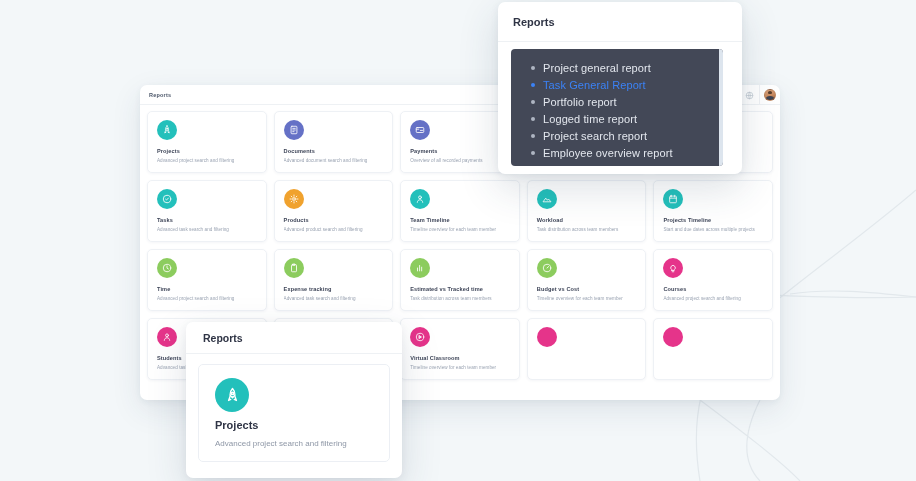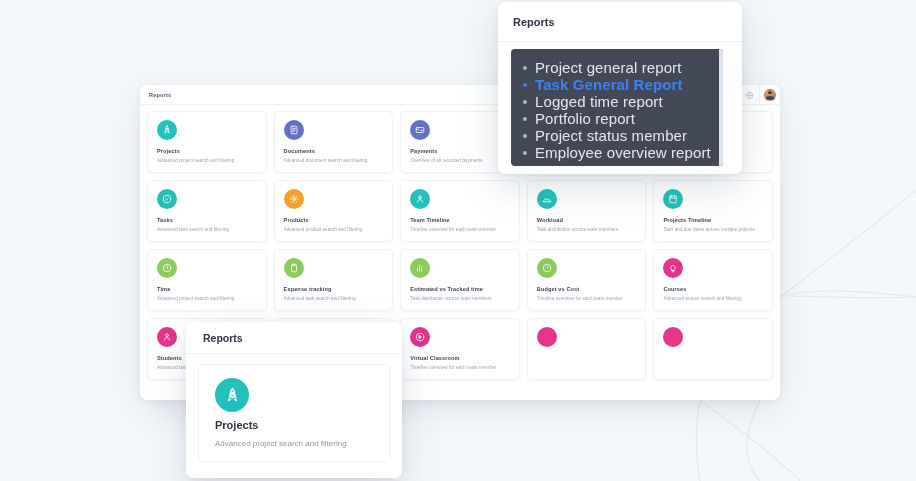--- a/index.html
+++ b/index.html
@@ -120,31 +120,31 @@
     padding: 10px 0 0 0;
     overflow: hidden;
   }
   .dd-scroll {
     position: absolute; right: 0px; top: 0; width: 4px; height: 100%;
     background: #dde5ee;
   }
   .dd-item {
     display: flex; align-items: center;
     gap: 8px;
-    padding: 0 12px;
+    padding: 0 20px;
     height: 17px;
-    font-size: 15px;
+    font-size: 11px;
     color: #e3e7ee;
     letter-spacing: .1px;
   }
   .dd-item .bullet {
     width: 4px; height: 4px; border-radius: 50%;
     background: #aeb5c2; flex: 0 0 auto;
   }
-  .dd-item.active { color: #3b82f6; font-weight: bold; }
+  .dd-item.active { color: #3b82f6; }
   .dd-item.active .bullet { background: #3b82f6; }
 
   
   .tile-card {
     position: absolute;
     left: 186px; top: 322px;
     width: 216px; height: 156px;
     background: #ffffff;
     border-radius: 7px;
     box-shadow: 0 14px 40px rgba(40,60,90,0.15), 0 2px 8px rgba(40,60,90,0.07);
@@ -409,29 +409,29 @@
         <div class="dd-item">
           <span class="bullet"></span>
           <span>Project general report</span>
         </div>
         <div class="dd-item active">
           <span class="bullet"></span>
           <span>Task General Report</span>
         </div>
         <div class="dd-item">
           <span class="bullet"></span>
+          <span>Portfolio report</span>
+        </div>
+        <div class="dd-item">
+          <span class="bullet"></span>
           <span>Logged time report</span>
         </div>
         <div class="dd-item">
           <span class="bullet"></span>
-          <span>Portfolio report</span>
-        </div>
-        <div class="dd-item">
-          <span class="bullet"></span>
-          <span>Project status member</span>
+          <span>Project search report</span>
         </div>
         <div class="dd-item">
           <span class="bullet"></span>
           <span>Employee overview report</span>
         </div>
       </div>
     <div class="dd-scroll"></div>
   </div>
 </div>
 

